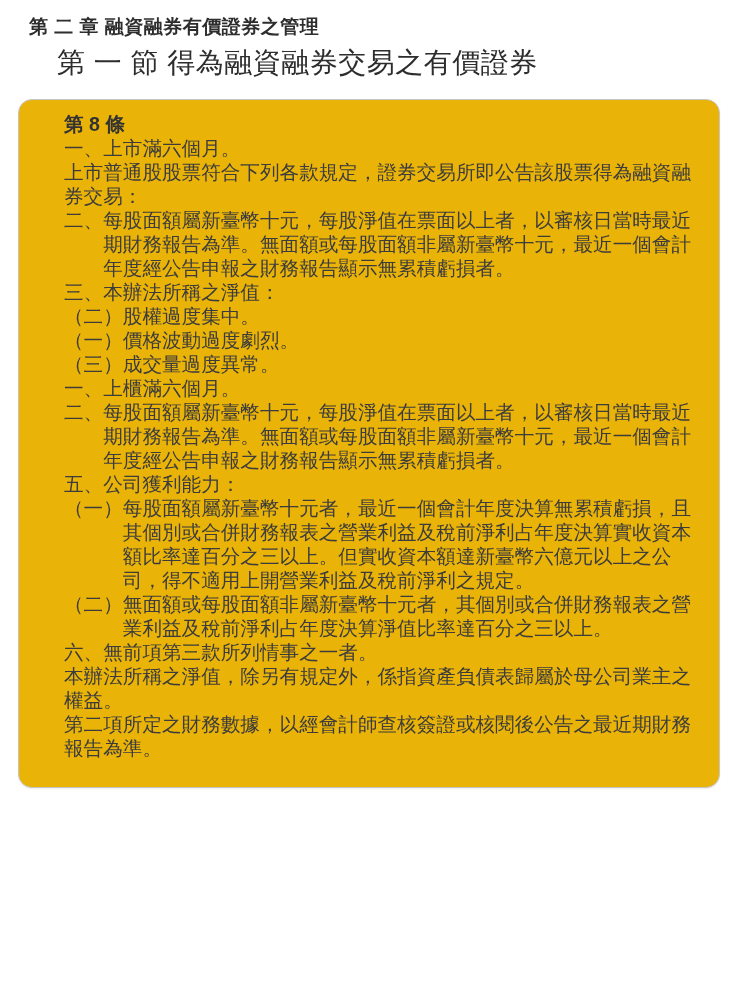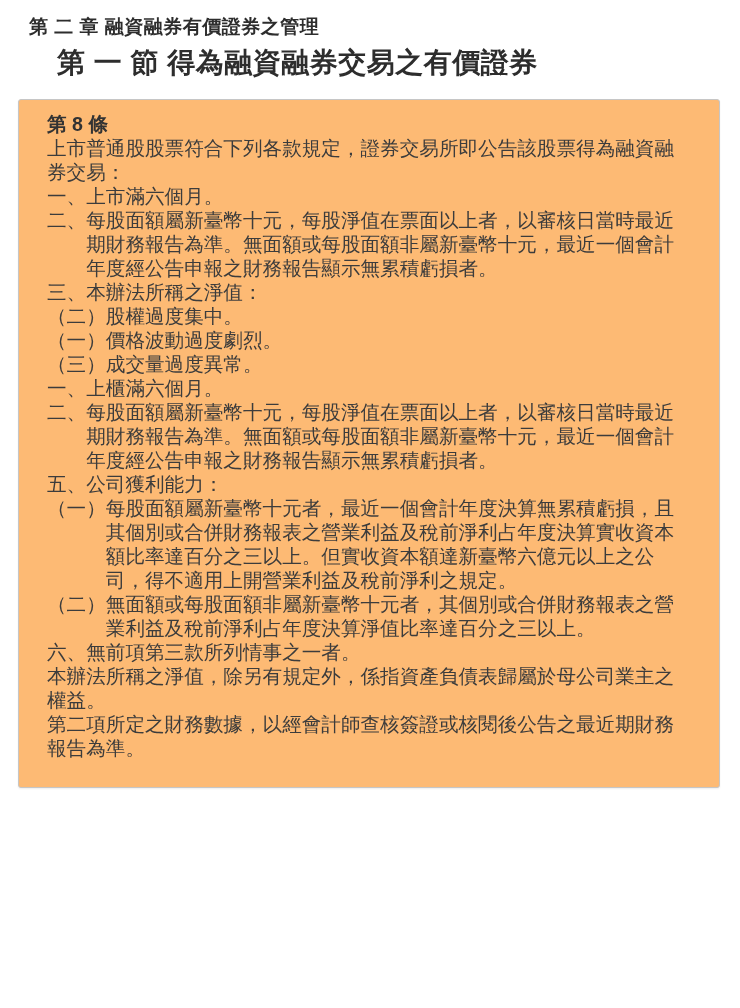--- a/index.html
+++ b/index.html
@@ -19,31 +19,31 @@
     margin: 14px 0 0 29px;
     font-size: 19px;
     font-weight: 700;
     color: #2d2d2d;
     line-height: 1.32;
     letter-spacing: 0.5px;
   }
   .section-heading {
     margin: 6px 0 0 57px;
     font-size: 28px;
-    font-weight: 700;
+    font-weight: 400;
     color: #2d2d2d;
     line-height: 1.32;
     letter-spacing: 0.5px;
   }
   .article-box {
     margin: 17px 20px 18px 18px;
-    background: #fdba74;
+    background: #eab308;
     border: 1px solid #c6c6c6;
-    border-radius: 3px;
-    padding: 12px 28px 27px 28px;
+    border-radius: 14px;
+    padding: 12px 28px 27px 45px;
     box-shadow: 0 1px 2px rgba(0,0,0,0.07);
     box-sizing: border-box;
   }
   .article-number {
     margin: 0;
     font-size: 19.6px;
     font-weight: 700;
     line-height: 24px;
     color: #333333;
   }
@@ -68,22 +68,22 @@
 </head>
 <body>
 
 <h1 class="chapter-heading">第 二 章 融資融券有價證券之管理</h1>
 
 <h2 class="section-heading">第 一 節 得為融資融券交易之有價證券</h2>
 
 <div class="article-box">
   <p class="article-number">第 8 條</p>
   <div id="article-body">
+      <p class="para hang1">一、上市滿六個月。</p>
       <p class="para">上市普通股股票符合下列各款規定，證券交易所即公告該股票得為融資融券交易：</p>
-      <p class="para hang1">一、上市滿六個月。</p>
       <p class="para hang1">二、每股面額屬新臺幣十元，每股淨值在票面以上者，以審核日當時最近期財務報告為準。無面額或每股面額非屬新臺幣十元，最近一個會計年度經公告申報之財務報告顯示無累積虧損者。</p>
       <p class="para hang1">三、本辦法所稱之淨值：</p>
       <p class="para hang2">（二）股權過度集中。</p>
       <p class="para hang2">（一）價格波動過度劇烈。</p>
       <p class="para hang2">（三）成交量過度異常。</p>
       <p class="para hang1">一、上櫃滿六個月。</p>
       <p class="para hang1">二、每股面額屬新臺幣十元，每股淨值在票面以上者，以審核日當時最近期財務報告為準。無面額或每股面額非屬新臺幣十元，最近一個會計年度經公告申報之財務報告顯示無累積虧損者。</p>
       <p class="para hang1">五、公司獲利能力：</p>
       <p class="para hang2">（一）每股面額屬新臺幣十元者，最近一個會計年度決算無累積虧損，且其個別或合併財務報表之營業利益及稅前淨利占年度決算實收資本額比率達百分之三以上。但實收資本額達新臺幣六億元以上之公司，得不適用上開營業利益及稅前淨利之規定。</p>
       <p class="para hang2">（二）無面額或每股面額非屬新臺幣十元者，其個別或合併財務報表之營業利益及稅前淨利占年度決算淨值比率達百分之三以上。</p>

